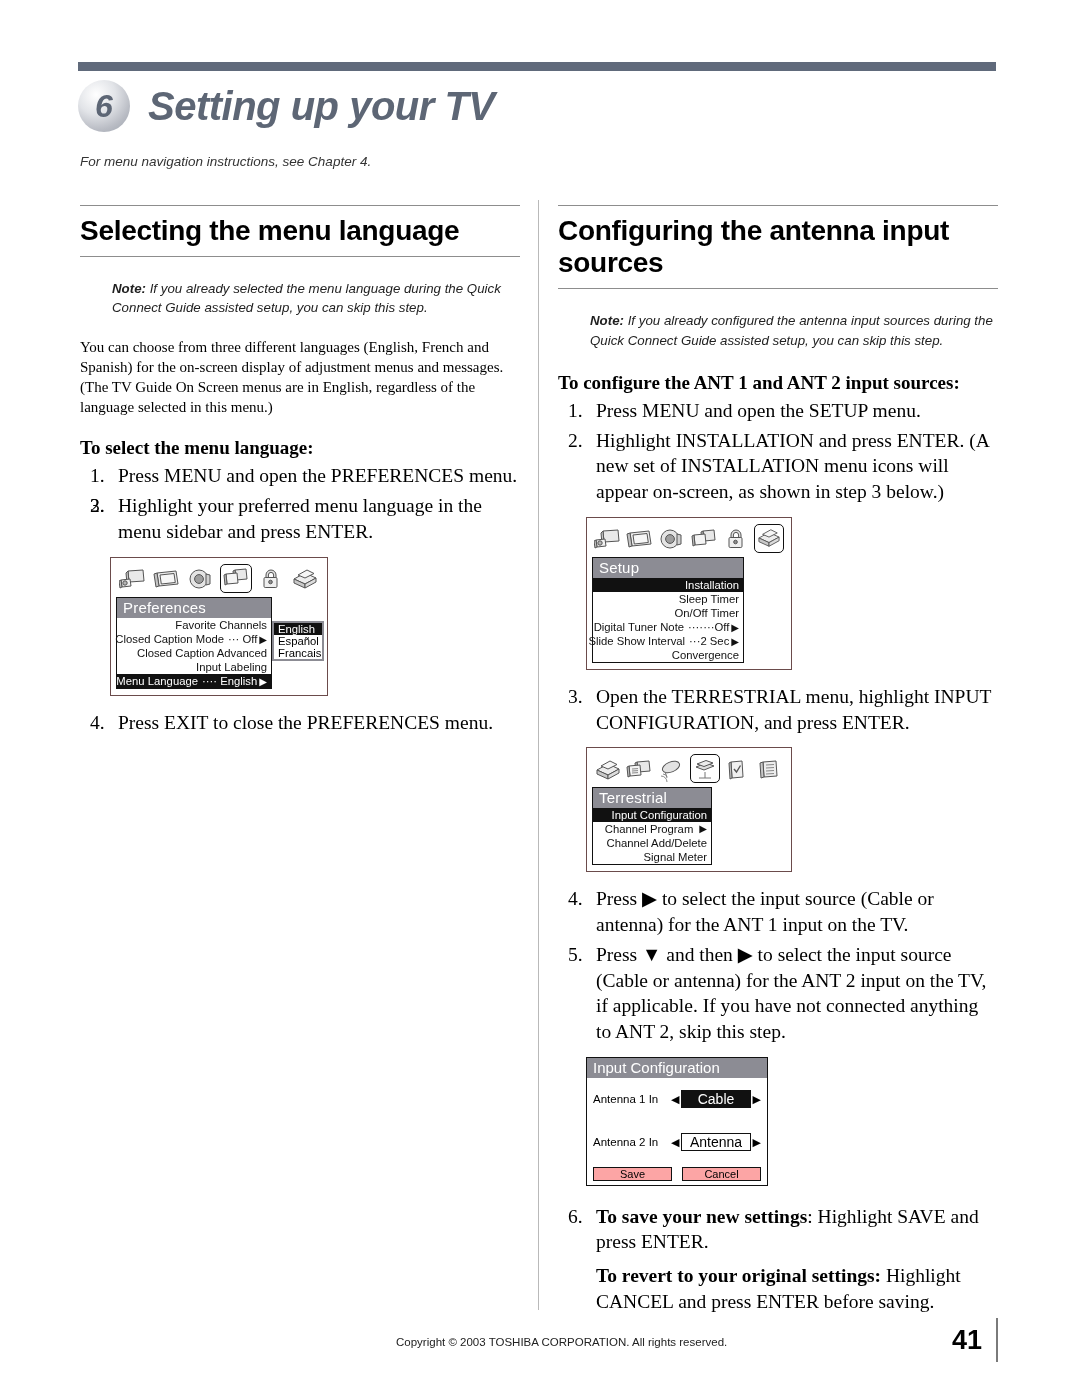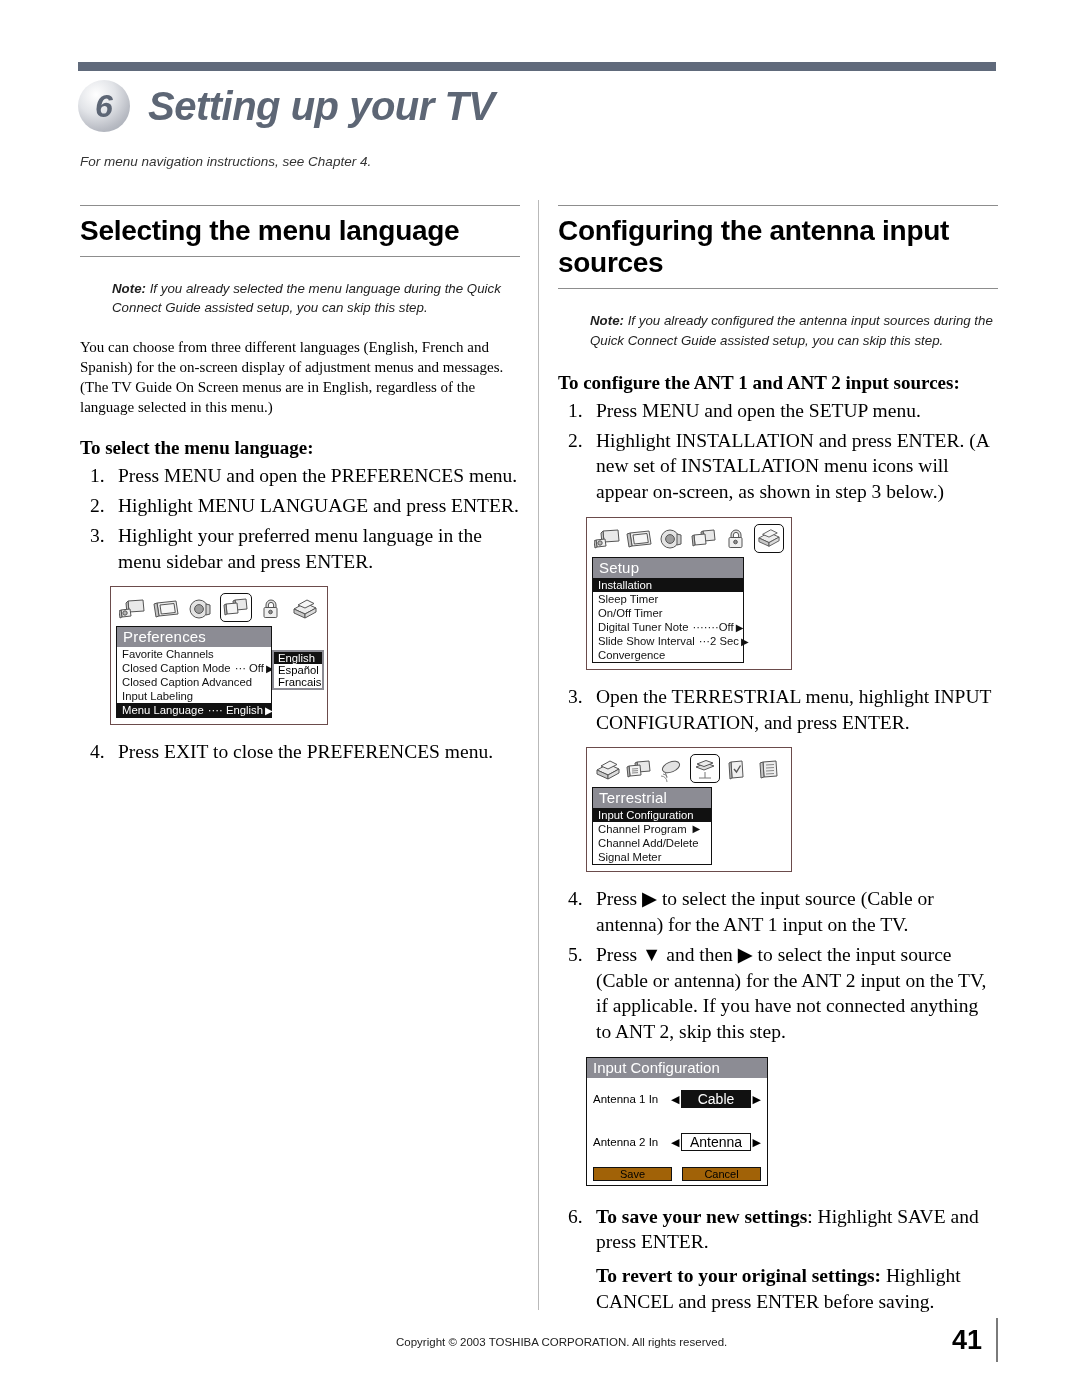--- a/index.html
+++ b/index.html
@@ -88,21 +88,21 @@
     background:#fff;border:1px solid #111;box-sizing:border-box;
     font-family:"Liberation Sans", sans-serif;
   }
   .panel-title{
     background:#8c8c94;color:#fff;font-size:15px;font-weight:normal;
     padding:1px 6px 2px 6px;letter-spacing:0.2px;
     font-family:"Liberation Sans", sans-serif;
   }
   .panel-row{
     font-size:11.3px;color:#111;padding:1px 4px 1px 5px;white-space:nowrap;
-    display:flex;align-items:center;justify-content:flex-start;gap:4px;
+    display:flex;align-items:center;justify-content:flex-end;gap:4px;
   }
   .panel-row.hl{background:#111;color:#fff;}
   .arw{font-size:10px;line-height:1;margin-left:2px;}
 
   .sidebar-list{
     position:absolute;border:2px solid #8c8c94;background:#fff;
     font-family:"Liberation Sans", sans-serif;
   }
   .sidebar-list div{font-size:11.3px;padding:0px 4px;border-bottom:0;}
   .sidebar-list div.hl{background:#111;color:#fff;}
@@ -116,21 +116,21 @@
   .ic-row{display:flex;align-items:center;font-size:11.5px;padding:1.5px 6px;}
   .ic-row .lbl{width:78px;}
   .ic-row .tri{font-size:11px;line-height:1;}
   .ic-val{
     flex:1;text-align:center;border:1.4px solid #111;margin:11px 2px;
     font-size:14px;padding:0 2px;
   }
   .ic-val.on{background:#111;color:#fff;border-color:#111;}
   .ic-btns{display:flex;justify-content:space-around;padding:3px 6px 4px 6px;gap:10px;}
   .ic-btn{
-    flex:1;text-align:center;border:1.4px solid #111;font-size:11px;padding:0 2px;background:#a16207;
+    flex:1;text-align:center;border:1.4px solid #111;font-size:11px;padding:0 2px;background:#fca5a5;
   }
 
   
   .footer{
     position:absolute;left:396px;top:1336px;
     font-family:"Liberation Sans", sans-serif;font-size:11.5px;color:#222;
   }
   .pageno{
     position:absolute;left:952px;top:1325px;
     font-family:"Liberation Sans", sans-serif;font-weight:bold;font-size:27px;color:#000;
@@ -161,21 +161,21 @@
     <div class="note">
       <b>Note:</b><span> If you already selected the menu language during the Quick Connect Guide assisted setup, you can skip this step.</span>
     </div>
 
     <p class="body">You can choose from three different languages (English, French and Spanish) for the on-screen display of adjustment menus and messages. (The TV Guide On Screen menus are in English, regardless of the language selected in this menu.)</p>
 
     <p class="lead">To select the menu language:</p>
 
     <ol class="steps">
       <li><span class="num">1.</span><span>Press MENU and open the PREFERENCES menu.</span></li>
-      <li><span class="num">2.</span><span>Highlight MENU LANGUAGE and press ENTER.</span></li>
+      <li><span class="num">2.</span></li>
       <li><span class="num">3.</span><span>Highlight your preferred menu language in the menu sidebar and press ENTER.</span></li>
     </ol>
 
     <div class="fig" style="margin-left:30px;">
       <div class="osd" style="width:218px;">
         <div class="osd-icons">
           <div class="icon-cell">
             <svg width="28" height="24" viewBox="0 0 28 24">
                 <g stroke="#555" stroke-width="1" fill="none">
               <path d="M9 4 L24 3 L25 14 L10 15 Z" fill="#e9e9e9"></path>

